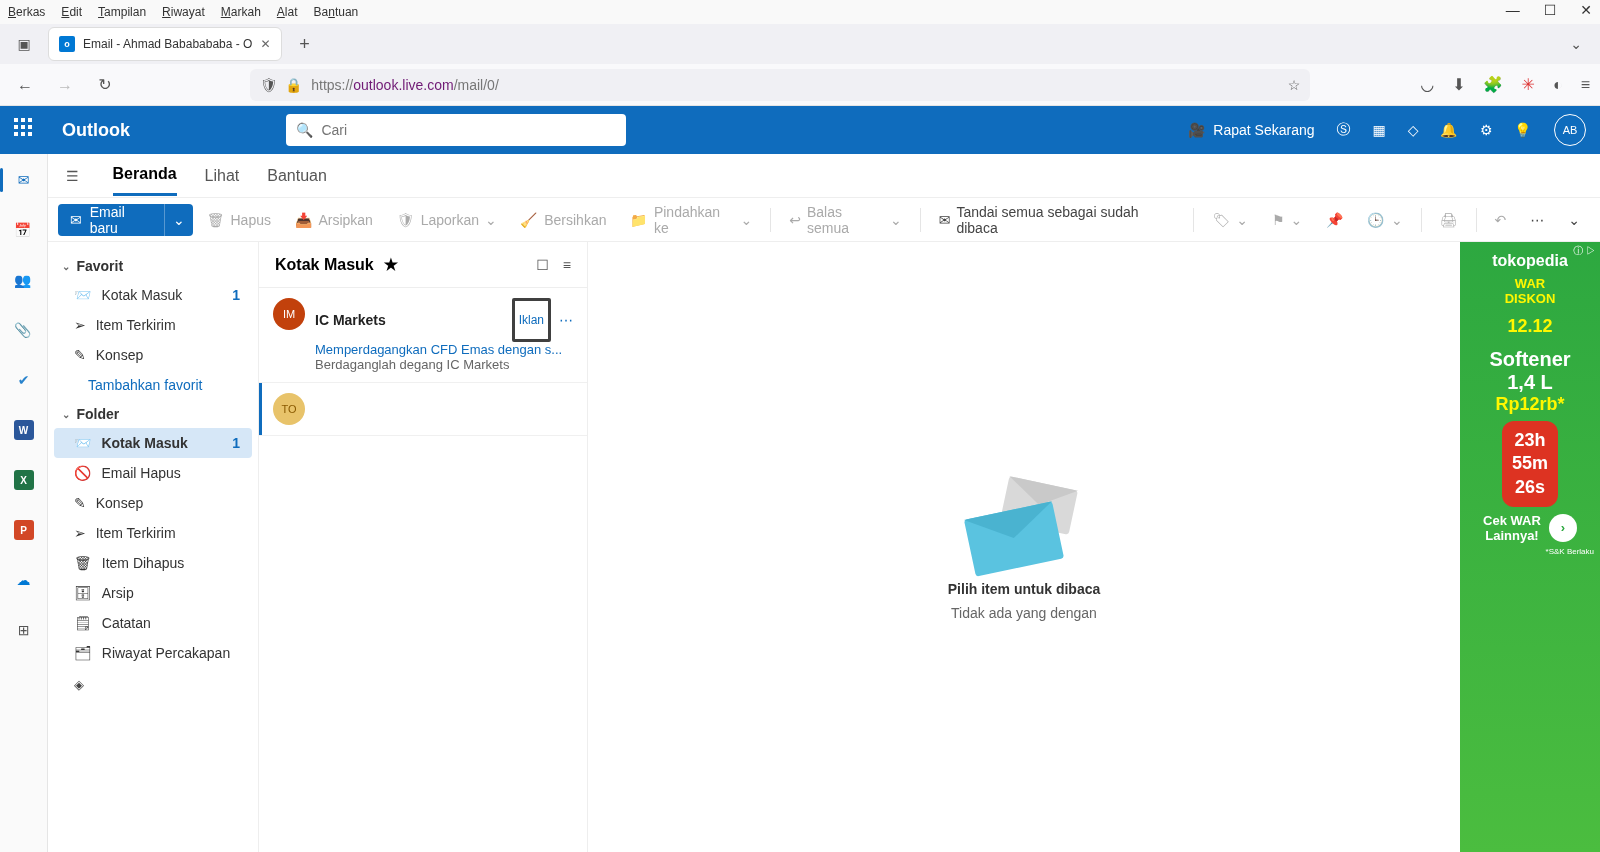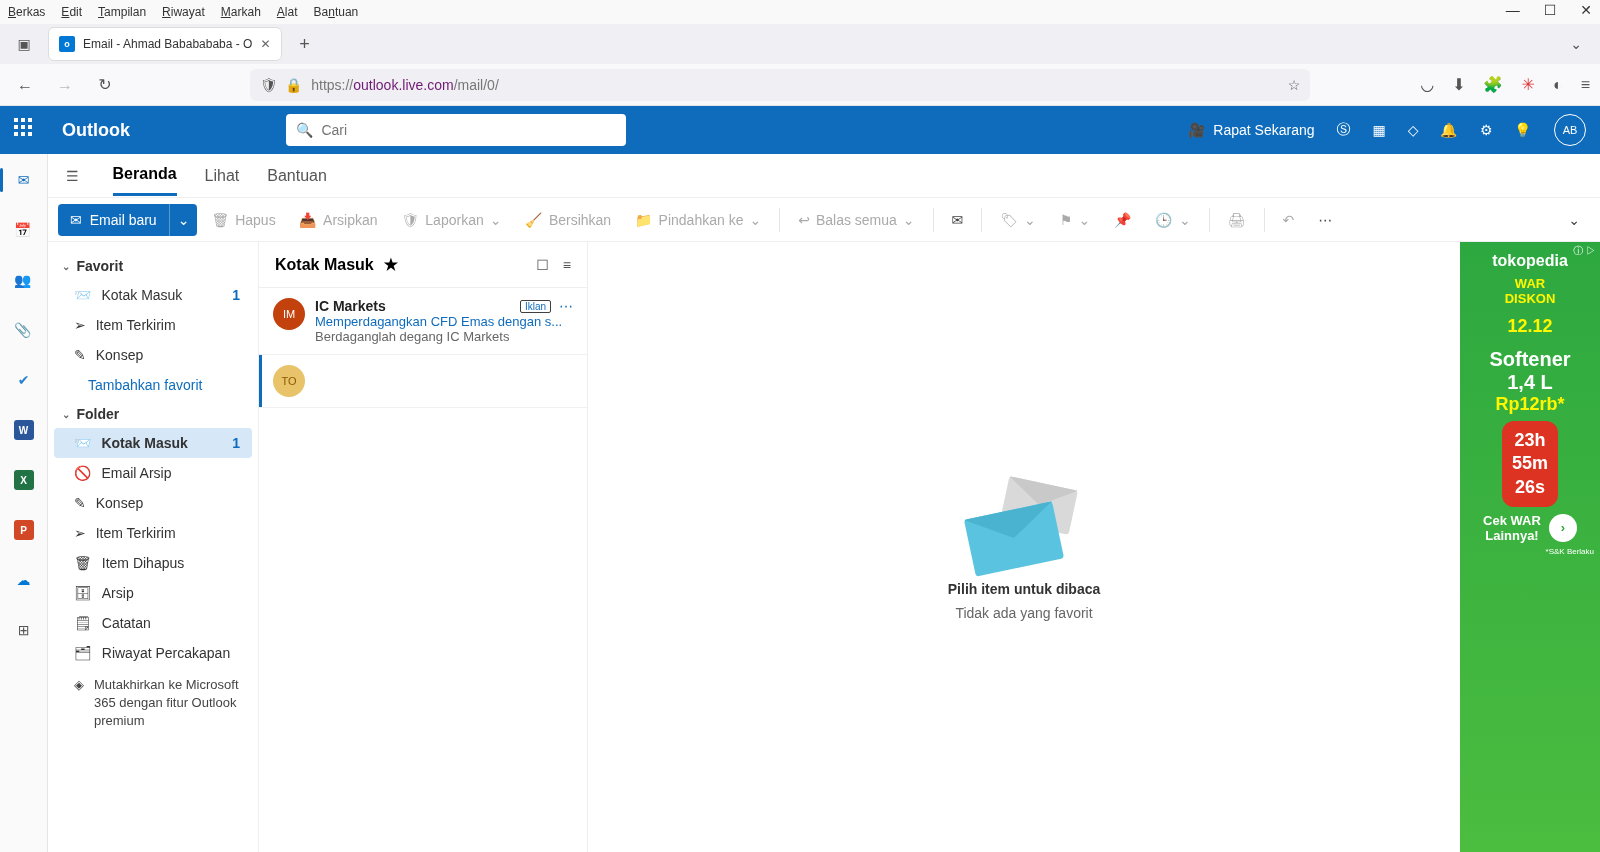--- a/index.html
+++ b/index.html
@@ -60,21 +60,21 @@
 .msglist{width:330px;border-left:1px solid #eee;border-right:1px solid #eee;display:flex;flex-direction:column}
 .mlhead{height:46px;display:flex;align-items:center;padding:0 16px;justify-content:space-between;border-bottom:1px solid #eee}
 .mlhead .title{font-weight:600;font-size:16px;display:flex;align-items:center;gap:10px}
 .mlhead .acts{display:flex;gap:14px;color:#555}
 .msg{padding:10px 14px;border-bottom:1px solid #f0f0f0;display:flex;gap:10px;position:relative}
 .msg.unread::before{content:"";position:absolute;left:0;top:0;bottom:0;width:3px;background:#0f6cbd}
 .msgavatar{width:32px;height:32px;border-radius:50%;display:flex;align-items:center;justify-content:center;font-size:11px;color:#fff;flex-shrink:0}
 .msgbody{flex:1;min-width:0}
 .msgrow{display:flex;justify-content:space-between;align-items:center}
 .msgsender{font-weight:600;color:#222;font-size:14px}
-.adlabel{border:1px solid #404040;color:#0f6cbd;font-size:10px;padding:0 4px;border-radius:2px}
+.adlabel{border:3px solid #404040;color:#0f6cbd;font-size:12px;padding:12px 4px;border-radius:2px}
 .msgsubj{color:#0f6cbd;font-size:13px;white-space:nowrap;overflow:hidden;text-overflow:ellipsis}
 .msgprev{color:#666;font-size:13px;white-space:nowrap;overflow:hidden;text-overflow:ellipsis}
 .msgtime{color:#0f6cbd;font-size:12px;font-weight:600}
 .reading{flex:1;display:flex;flex-direction:column;align-items:center;justify-content:center;color:#666;gap:8px}
 .envstack{position:relative;width:120px;height:100px}
 .env1{position:absolute;right:10px;top:10px;width:70px;height:45px;background:#d9d9d9;transform:rotate(12deg);border-radius:3px}
 .env1::after{content:"";position:absolute;top:0;left:0;right:0;border-left:35px solid transparent;border-right:35px solid transparent;border-top:22px solid #c9c9c9}
 .env2{position:absolute;left:5px;bottom:5px;width:90px;height:58px;background:#5ac3e0;transform:rotate(-12deg);border-radius:3px}
 .env2::after{content:"";position:absolute;top:0;left:0;right:0;border-left:45px solid transparent;border-right:45px solid transparent;border-top:28px solid #4ab3d0}
 .adpanel{width:140px;background:linear-gradient(#2da840,#4bbd3f);color:#fff;display:flex;flex-direction:column;align-items:center;padding:10px 6px;font-size:13px;position:relative;text-align:center}
@@ -229,20 +229,21 @@
         </div>
       <div class="tsep"></div>
       <div class="tbtn">
           <span>↩</span>
           <span>Balas semua</span>
           <span>⌄</span>
         </div>
       <div class="tsep"></div>
       <div class="tbtn enabled">
           <span>✉</span>
+          <span>Tandai semua sebagai sudah dibaca</span>
         </div>
       <div class="tsep"></div>
       <div class="tbtn">
           <span>🏷</span>
           <span>⌄</span>
         </div>
       <div class="tbtn">
           <span>⚑</span>
           <span>⌄</span>
         </div>
@@ -292,21 +293,21 @@
             <span class="chev">⌄</span>
             <span>Folder</span>
           </div>
         <div class="fitem selected">
             <span>📨</span>
             <span>Kotak Masuk</span>
             <span class="cnt">1</span>
           </div>
         <div class="fitem">
             <span>🚫</span>
-            <span>Email Arsip</span>
+            <span>Email Hapus</span>
           </div>
         <div class="fitem">
             <span>✎</span>
             <span>Konsep</span>
           </div>
         <div class="fitem">
             <span>➢</span>
             <span>Item Terkirim</span>
           </div>
         <div class="fitem">
@@ -320,21 +321,20 @@
         <div class="fitem">
             <span>🗒</span>
             <span>Catatan</span>
           </div>
         <div class="fitem">
             <span>🗂</span>
             <span>Riwayat Percakapan</span>
           </div>
         <div class="upg">
             <span>◈</span>
-            <span>Mutakhirkan ke Microsoft 365 dengan fitur Outlook premium</span>
           </div>
       </div>
 
       <div class="msglist">
         <div class="mlhead">
           <div class="title">
               <span>Kotak Masuk</span>
               <span>★</span>
             </div>
           <div class="acts">
@@ -360,21 +360,21 @@
           <div class="msgavatar" style="background:#e8c36a;color:#8a5a00">TO</div>
         </div>
       </div>
 
       <div class="reading">
         <div class="envstack">
             <div class="env1"></div>
             <div class="env2"></div>
           </div>
         <div style="font-weight:600;color:#333">Pilih item untuk dibaca</div>
-        <div>Tidak ada yang favorit</div>
+        <div>Tidak ada yang dengan</div>
       </div>
 
       <div class="adpanel">
         <div class="adclose">ⓘ ▷</div>
         <div class="logo">tokopedia</div>
         <div style="color:#fff700;font-weight:bold;margin-top:6px">WAR</div>
         <div style="color:#fff700;font-weight:bold">DISKON</div>
         <div class="bigtxt">12.12</div>
         <div style="font-size:20px;font-weight:bold">Softener</div>
         <div style="font-size:20px;font-weight:bold">1,4 L</div>

